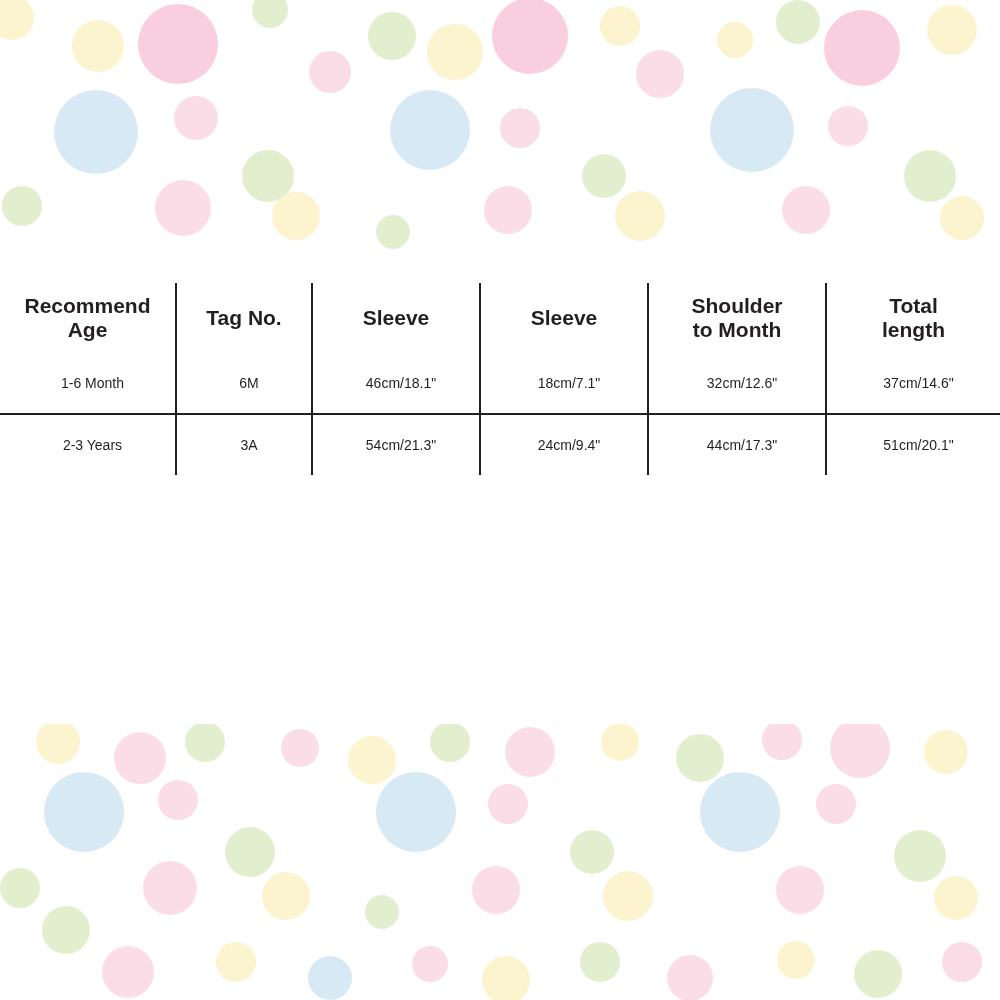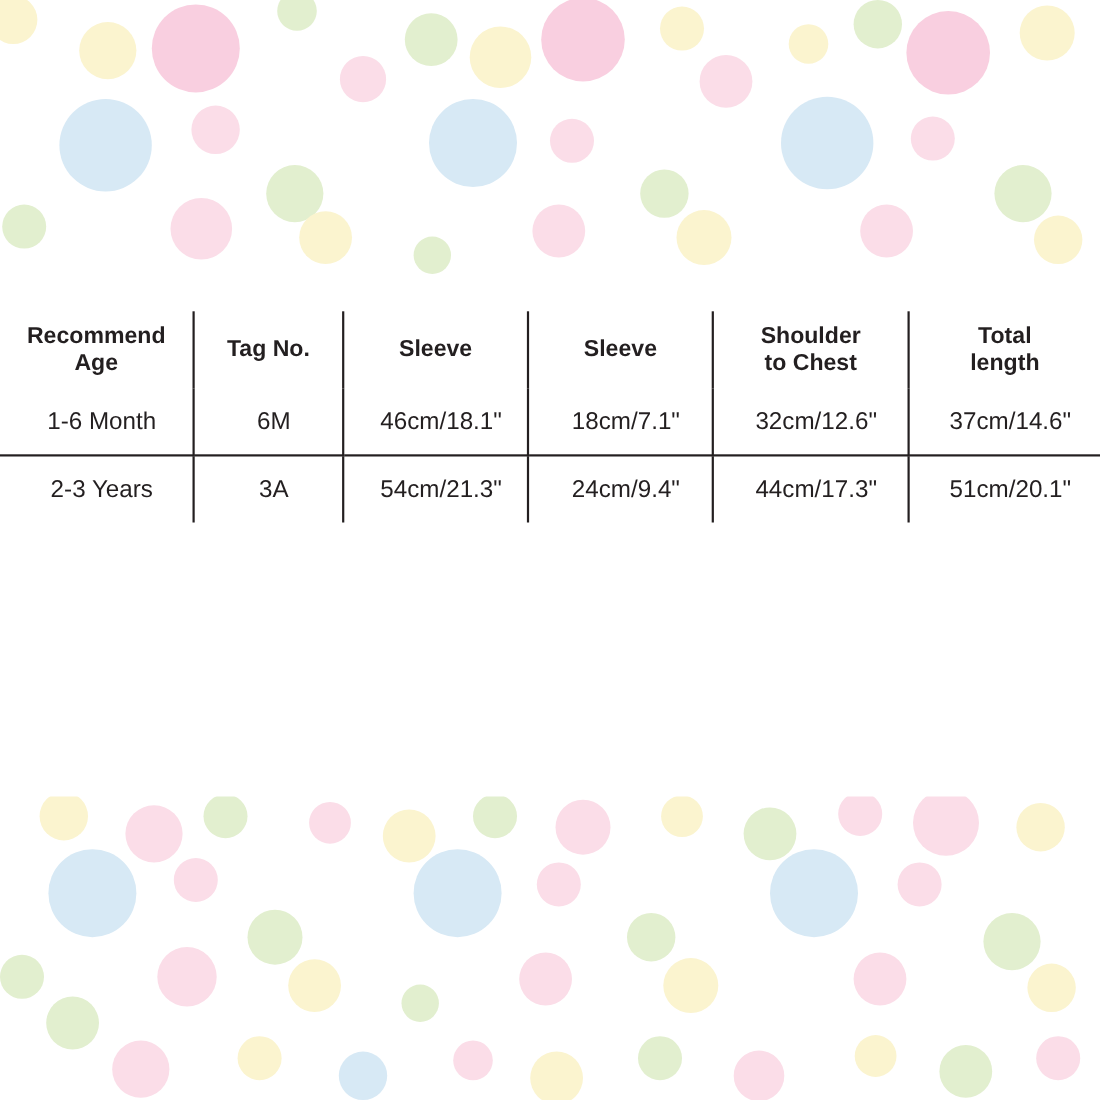--- a/index.html
+++ b/index.html
@@ -47,21 +47,21 @@
     vertical-align: middle;
   }
   table.size-chart th {
     font-weight: bold;
     font-size: 21px;
     height: 70px;
     line-height: 1.13;
   }
   table.size-chart td {
     font-weight: normal;
-    font-size: 22px;
+    font-size: 14px;
     height: 60px;
     padding-left: 10px;
   }
   table.size-chart tr > *:first-child { border-left: none; }
   table.size-chart tr > *:last-child { border-right: none; }
   table.size-chart tr:first-child > * { border-top: none; }
   table.size-chart tr:last-child > * { border-bottom: none; }
 
   .col-age    { width: 176px; }
   .col-tag    { width: 136px; }
@@ -171,21 +171,21 @@
           <div>Tag No.</div>
         </th>
         <th>
           <div>Sleeve</div>
         </th>
         <th>
           <div>Sleeve</div>
         </th>
         <th>
           <div>Shoulder</div>
-          <div>to Chest</div>
+          <div>to Month</div>
         </th>
         <th>
           <div>Total</div>
           <div>length</div>
         </th>
       </tr>
     </thead>
     <tbody>
       <tr>
         <td>1-6 Month</td>

